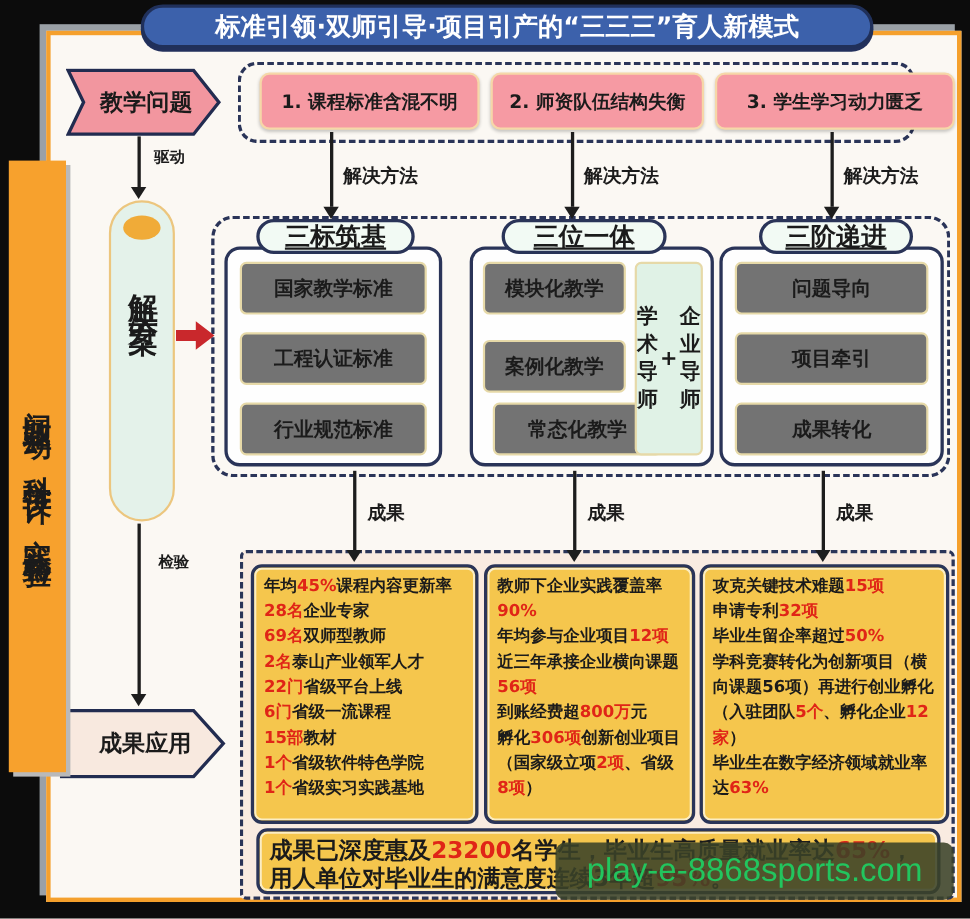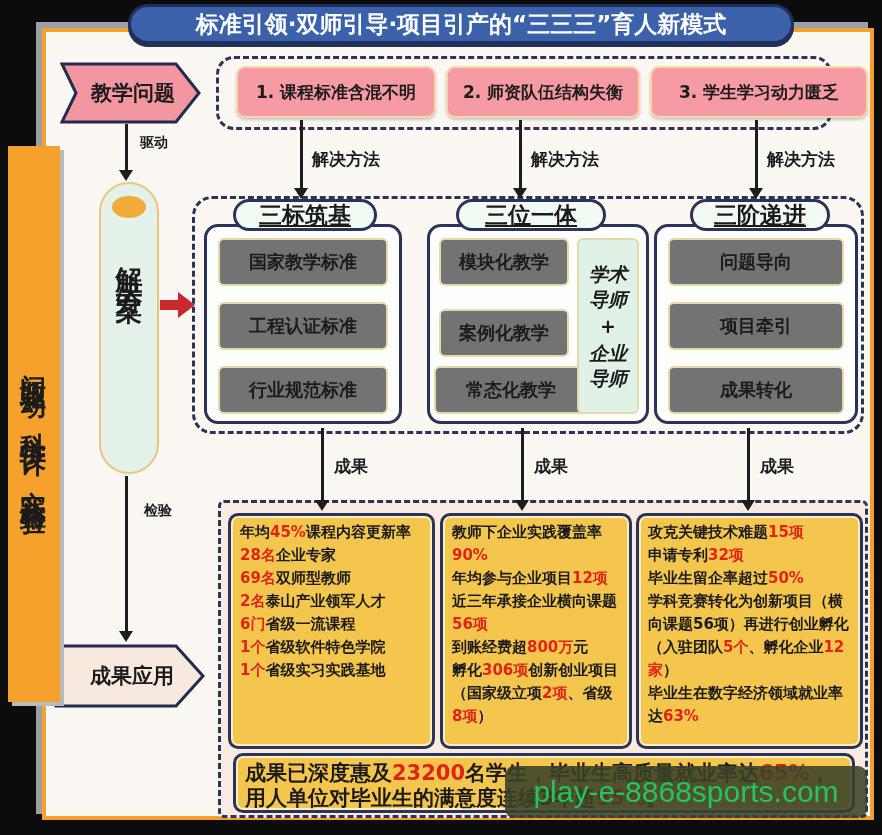--- a/index.html
+++ b/index.html
@@ -32,22 +32,22 @@
   .pbox{top:66px;height:52px;background:#f69aa3;border:2px solid #f6d7a8;border-radius:9px;
         display:flex;align-items:center;justify-content:center;font-size:17px;
         box-shadow:0 2px 3px rgba(0,0,0,.2);z-index:2;}
   .solwrap{left:192px;top:196px;width:672px;height:238px;border-radius:20px;background:#fbf8f3;}
   .hpill{top:199px;height:32px;background:#f2faf4;border:3px solid #2a3458;border-radius:17px;
          display:flex;align-items:center;justify-content:center;font-size:23px;z-index:3;text-decoration:underline;}
   .colbox{top:224px;height:200px;background:#fefefe;border:3px solid #2a3458;border-radius:14px;z-index:2;}
   .sitem{height:48px;background:#737373;border:2px solid #e6d9a8;border-radius:6px;
          display:flex;align-items:center;justify-content:center;font-size:18px;z-index:3;}
   .tutor{left:577px;top:238px;width:62px;height:176px;background:#e0f2e6;border:2px solid #e6d9a8;
-         border-radius:6px;display:flex;flex-direction:column;align-items:center;
-         justify-content:center;gap:2px;z-index:3;font-style:italic;}
+         border-radius:6px;display:flex;flex-direction:row;align-items:center;
+         justify-content:center;gap:2px;z-index:3;}
   .tutor span{width:42px;word-break:break-all;text-align:center;font-size:19px;line-height:25px;}
   .reswrap{left:218px;top:500px;width:650px;height:318px;border-radius:6px;background:#f9ebe1;}
   .rbox{top:513px;height:236px;background:#f5c64d;border:3px solid #2a3458;border-radius:10px;
         box-shadow:inset 0 0 0 2px #fbedc4;padding:5px 9px;font-size:15px;line-height:23px;z-index:2;}
   .rline{margin:0;}
   .rd{color:#e02517;}
   .sumbox{left:233px;top:753px;width:622px;height:60px;background:#f5c64d;border:3px solid #2a3458;
           border-radius:10px;box-shadow:inset 0 0 0 2px #fbedc4;padding:5px 9px;
           font-size:21px;line-height:25px;z-index:2;}
   .wm{left:505px;top:766px;width:362px;height:52px;background:rgba(58,66,40,.88);border-radius:9px;
@@ -125,21 +125,21 @@
 <div class="abs colbox" style="left:204px;width:198px;"></div>
 <div class="abs colbox" style="left:427px;width:222px;"></div>
 <div class="abs colbox" style="left:654px;width:204px;"></div>
 
 <div class="abs sitem" style="left:218px;top:238px;width:170px;">国家教学标准</div>
 <div class="abs sitem" style="left:218px;top:302px;width:170px;">工程认证标准</div>
 <div class="abs sitem" style="left:218px;top:366px;width:170px;">行业规范标准</div>
 
 <div class="abs sitem" style="left:439px;top:238px;width:130px;">模块化教学</div>
 <div class="abs sitem" style="left:439px;top:309px;width:130px;">案例化教学</div>
-<div class="abs sitem" style="left:434px;top:366px;width:154px;text-align:center;">常态化教学</div>
+<div class="abs sitem" style="left:448px;top:366px;width:154px;text-align:center;">常态化教学</div>
 <div class="abs tutor">
   <span>学术导师</span>
   <span>+</span>
   <span>企业导师</span>
 </div>
 
 <div class="abs sitem" style="left:668px;top:238px;width:176px;">问题导向</div>
 <div class="abs sitem" style="left:668px;top:302px;width:176px;">项目牵引</div>
 <div class="abs sitem" style="left:668px;top:366px;width:176px;">成果转化</div>
 
@@ -152,21 +152,23 @@
 <div class="conn" style="left:746.5px;top:428px;height:72px;"></div>
 <div class="ah" style="left:741px;top:500px;"></div>
 <div class="flabel" style="left:760px;top:455px;font-size:17px;">成果</div>
 
 <div class="abs dashed reswrap"></div>
 <div class="abs rbox" style="left:228px;width:207px;">
     <div class="rline"><span>年均</span><span class="rd">45%</span><span>课程内容更新率</span></div>
     <div class="rline"><span class="rd">28名</span><span>企业专家</span></div>
     <div class="rline"><span class="rd">69名</span><span>双师型教师</span></div>
     <div class="rline"><span class="rd">2名</span><span>泰山产业领军人才</span></div>
+    <div class="rline"><span class="rd">22门</span><span>省级平台上线</span></div>
     <div class="rline"><span class="rd">6门</span><span>省级一流课程</span></div>
+    <div class="rline"><span class="rd">15部</span><span>教材</span></div>
     <div class="rline"><span class="rd">1个</span><span>省级软件特色学院</span></div>
     <div class="rline"><span class="rd">1个</span><span>省级实习实践基地</span></div>
   </div>
 <div class="abs rbox" style="left:440px;width:192px;">
     <div class="rline"><span>教师下企业实践覆盖率</span><span class="rd">90%</span></div>
     <div class="rline"><span>年均参与企业项目</span><span class="rd">12项</span></div>
     <div class="rline"><span>近三年承接企业横向课题</span><span class="rd">56项</span></div>
     <div class="rline"><span>到账经费超</span><span class="rd">800万</span><span>元</span></div>
     <div class="rline"><span>孵化</span><span class="rd">306项</span><span>创新创业项目（国家级立项</span><span class="rd">2项</span><span>、省级</span><span class="rd">8项</span><span>）</span></div>
   </div>

